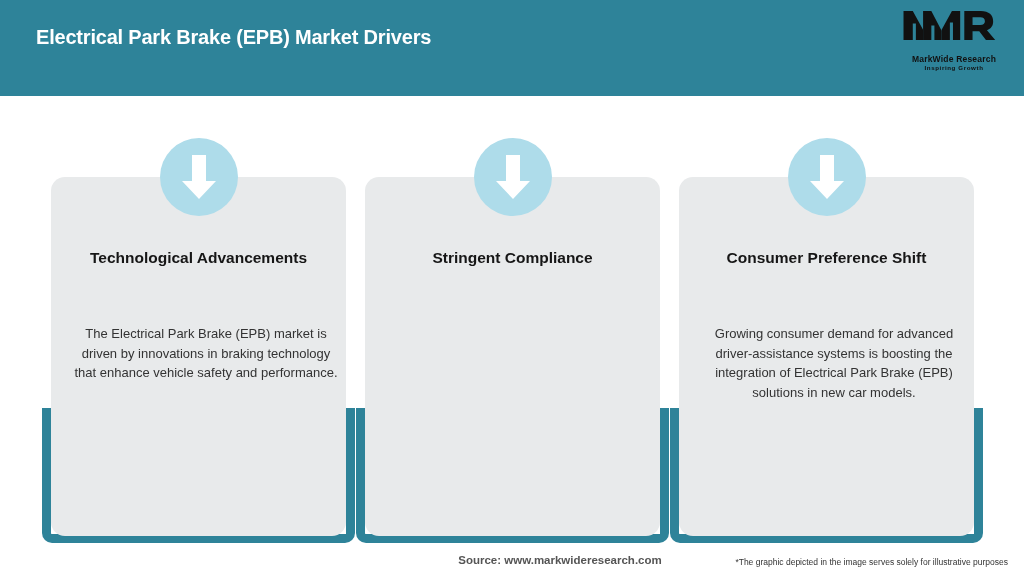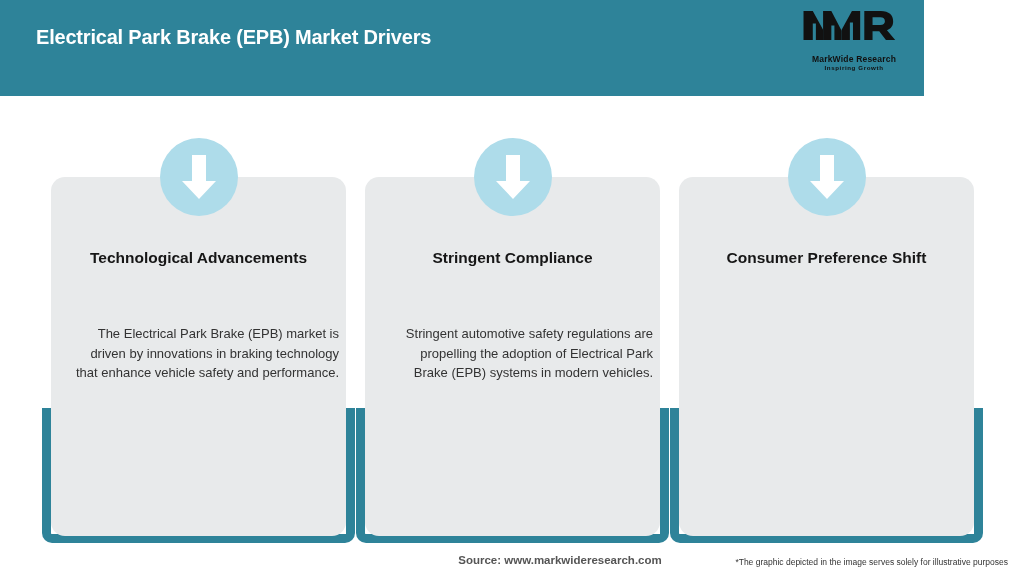--- a/index.html
+++ b/index.html
@@ -14,21 +14,21 @@
     font-family: "Liberation Sans", sans-serif;
     overflow: hidden;
     position: relative;
   }
 
   
   .header-bar {
     position: absolute;
     left: 0;
     top: 0;
-    width: 924px;
+    width: 1024px;
     height: 96px;
     background: #2E8399;
     box-sizing: border-box;
   }
   .header-title {
     position: absolute;
     left: 36px;
     top: 26px;
     font-size: 20px;
     font-weight: bold;
@@ -146,21 +146,21 @@
     font-weight: bold;
     color: #161616;
     line-height: 20px;
     z-index: 4;
   }
   .card-body {
     position: absolute;
     left: 31px;
     top: 228px;
     width: 266px;
-    text-align: right;
+    text-align: center;
     font-size: 13px;
     font-weight: normal;
     color: #333333;
     line-height: 19.5px;
     z-index: 4;
   }
 
   
   .footer-source {
     position: absolute;
@@ -219,30 +219,30 @@
 
   <div class="card-wrap c1">
     <div class="frame"></div>
     <div class="panel"></div>
     <div class="badge">
       <svg viewBox="0 0 42 48">
         <polygon fill="#FFFFFF" points="14,2 28,2 28,28 38,28 21,46 4,28 14,28"></polygon>
       </svg>
     </div>
     <div class="card-title">Stringent Compliance</div>
-    <div class="card-body">Stringent automotive safety regulations are propelling the adoption of Electrical Park Brake (EPB) systems in modern vehicles.</div>
   </div>
 
   <div class="card-wrap c2">
     <div class="frame"></div>
     <div class="panel"></div>
     <div class="badge">
       <svg viewBox="0 0 42 48">
         <polygon fill="#FFFFFF" points="14,2 28,2 28,28 38,28 21,46 4,28 14,28"></polygon>
       </svg>
     </div>
     <div class="card-title">Consumer Preference Shift</div>
+    <div class="card-body">Growing consumer demand for advanced driver-assistance systems is boosting the integration of Electrical Park Brake (EPB) solutions in new car models.</div>
   </div>
 
 </div>
 
 <div class="footer-source">Source: www.markwideresearch.com</div>
 <div class="footer-note">*The graphic depicted in the image serves solely for illustrative purposes</div>
 
 </body></html>

